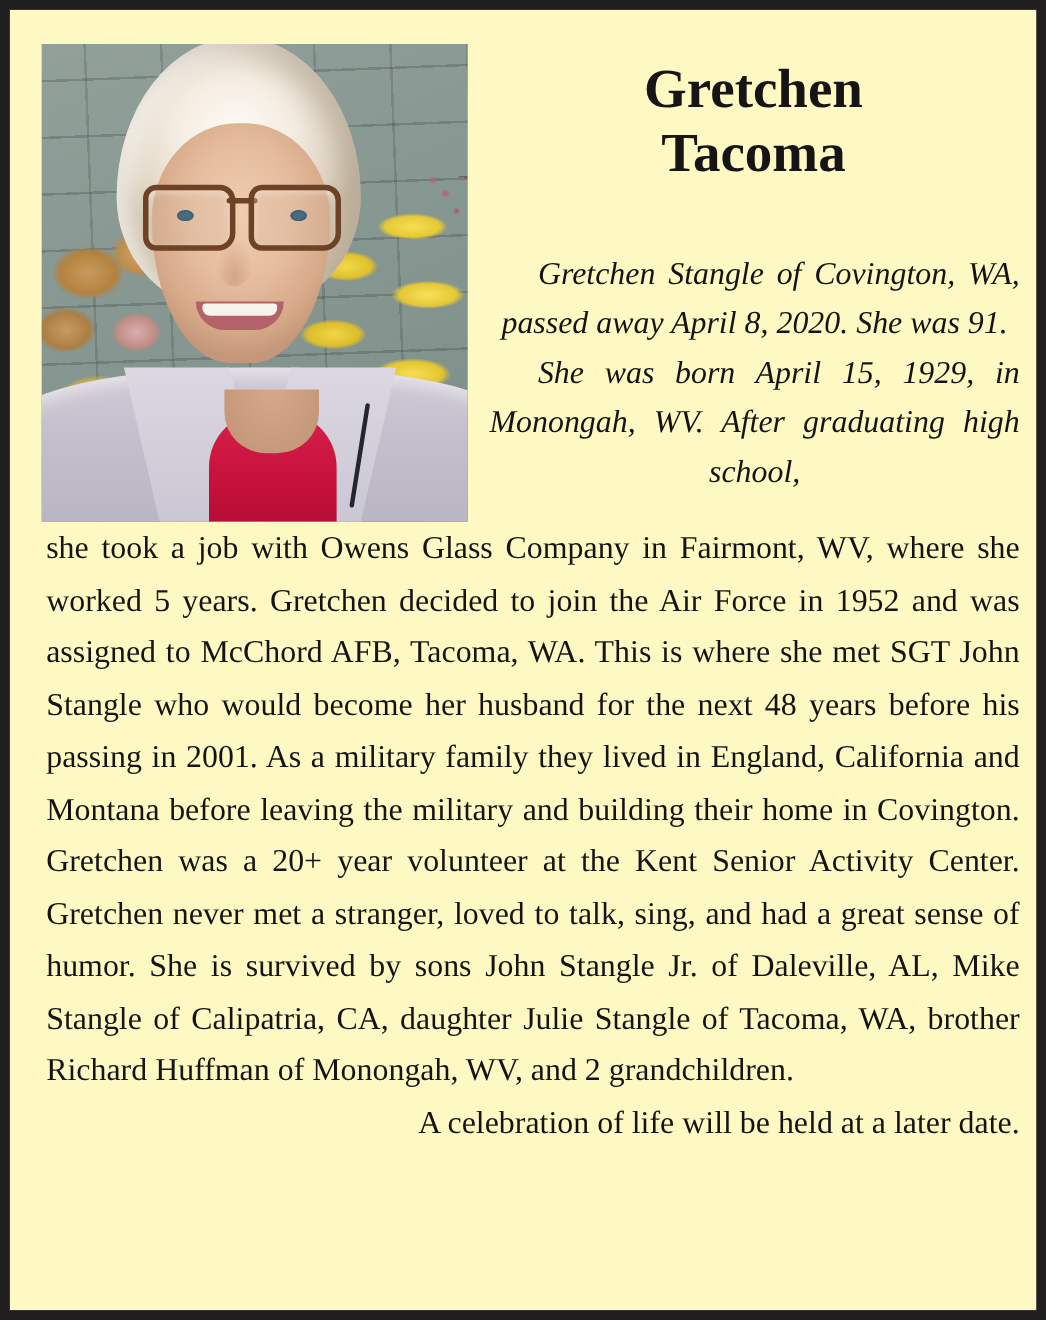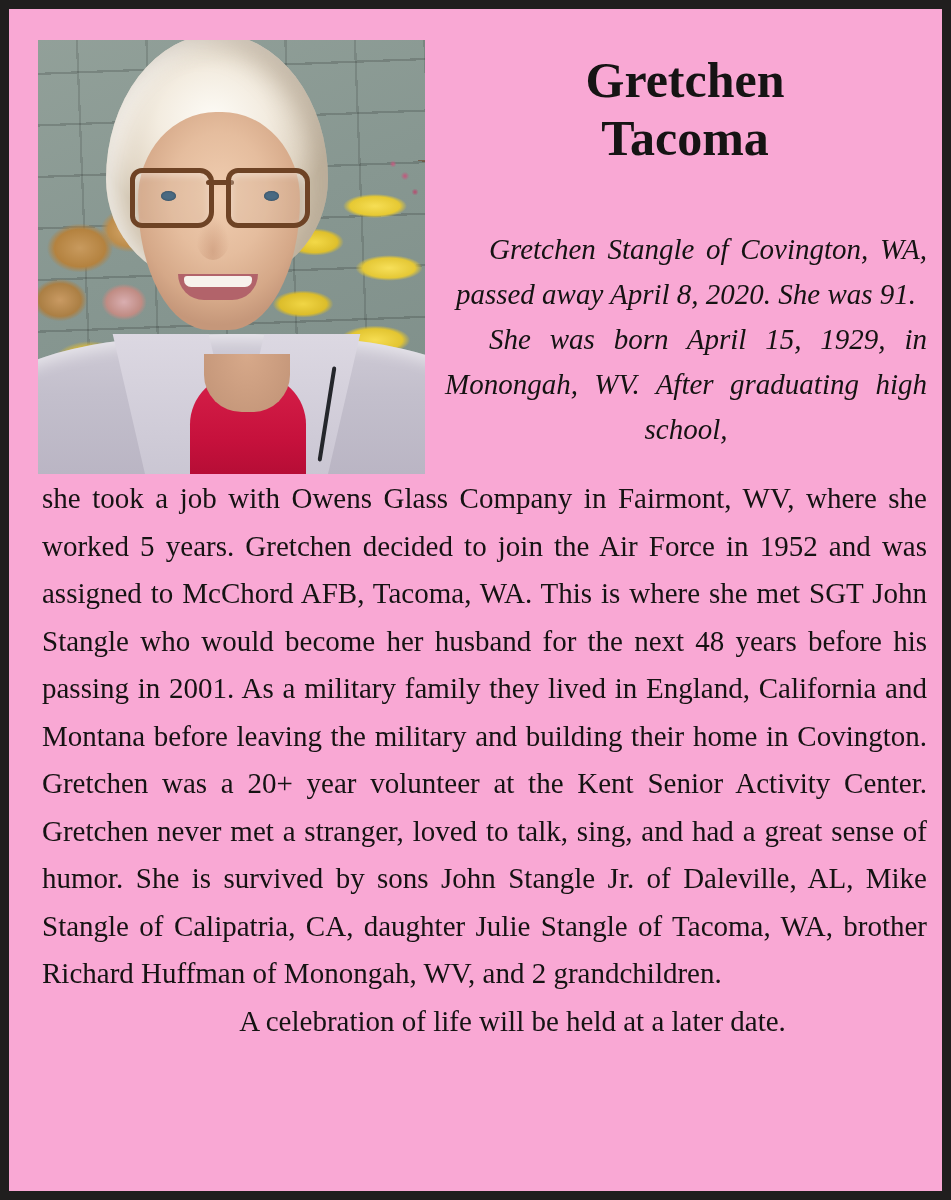--- a/index.html
+++ b/index.html
@@ -18,21 +18,21 @@
     overflow: hidden;
     font-family: "Liberation Serif", "DejaVu Serif", serif;
   }
 
   #inner {
     position: relative;
     width: 100%;
     height: 100%;
     box-sizing: border-box;
     padding: 0;
-    background: #f9a8d4;
+    background: #fef9c3;
   }
 
   
   #photo-block {
     position: absolute;
     left: 29px;
     top: 31px;
     width: 387px;
     height: 434px;
   }
@@ -301,21 +301,21 @@
     left: 33px;
     top: 466px;
     width: 885px;
     font-size: 29px;
     line-height: 47.5px;
     color: #151313;
     text-align: justify;
     hyphens: auto;
   }
   #body-text p { margin: 0; }
-  #body-text p.last { text-align: center; text-indent: 56px; }
+  #body-text p.last { text-align: right; text-indent: 56px; }
 </style>
 </head>
 <body>
 
 <div id="obituary-card">
   <div id="inner">
 
     <div id="photo-block">
       <div id="photo">
         <div class="siding"></div>

